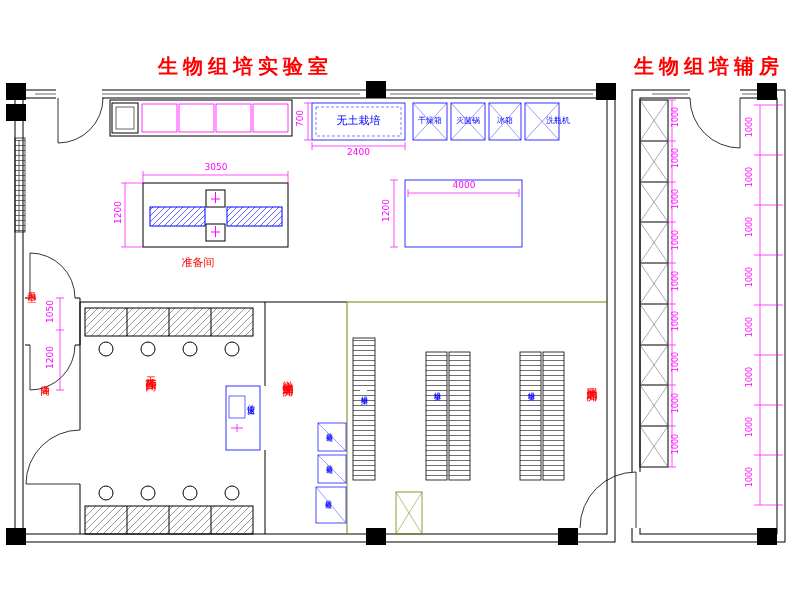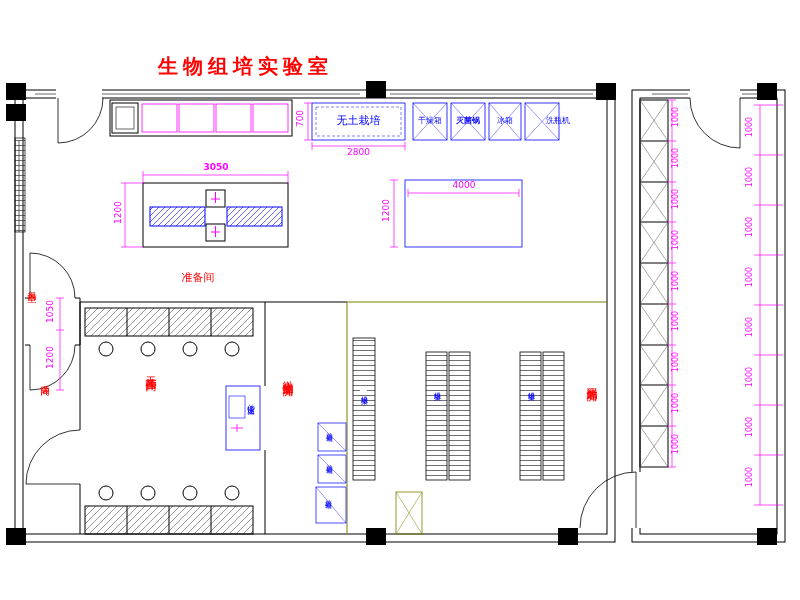--- a/index.html
+++ b/index.html
@@ -170,43 +170,44 @@
     <path d="M408 193 H519 M408 189 V197 M519 189 V197"></path>
     <path d="M394 180 V247 M390 180 H398 M390 247 H398"></path>
     <path d="M60 298 V330 M56 298 H64 M56 330 H64"></path>
     <path d="M60 330 V390 M56 390 H64"></path>
     <path d="M672 100 V467 M668 100 H676 M668 141 H676 M668 182 H676 M668 222 H676 M668 263 H676 M668 304 H676 M668 345 H676 M668 385 H676 M668 426 H676 M668 467 H676"></path>
     <path d="M760 105 V505 M754 105 H783 M754 155 H783 M754 205 H783 M754 255 H783 M754 305 H783 M754 355 H783 M754 405 H783 M754 455 H783 M754 505 H783"></path>
   </g>
 </svg>
 
 <span class="lbl title" style="left:158px;top:56px;">生物组培实验室</span>
+<span class="lbl title" style="left:634px;top:56px;">生物组培辅房</span>
 
 <span class="lbl blue d10 ctr" style="left:312px;top:115px;width:93px;">无土栽培</span>
 <span class="lbl blue d8 ctr" style="left:413px;top:117px;width:34px;">干燥箱</span>
-<span class="lbl blue d8 ctr" style="left:451px;top:117px;width:34px;font-weight:bold;">灭菌锅</span>
+<span class="lbl blue d8 ctr" style="left:451px;top:117px;width:34px;">灭菌锅</span>
 <span class="lbl blue d8 ctr" style="left:489px;top:117px;width:32px;font-family:Liberation Mono, monospace;">冰箱</span>
 <span class="lbl blue d8 ctr" style="left:541px;top:117px;width:34px;">洗瓶机</span>
 <span class="lbl blue d8 v" style="left:246px;top:398px;">传递窗</span>
 <span class="lbl blue d7 v" style="left:325px;top:427px;">培养箱</span>
 <span class="lbl blue d7 v" style="left:325px;top:459px;">培养箱</span>
 <span class="lbl blue d7 v" style="left:324px;top:494px;">培养箱</span>
 <span class="lbl blue d7 v bgw" style="left:360px;top:390px;">组培架</span>
 <span class="lbl blue d7 v bgw" style="left:433px;top:386px;">组培架</span>
 <span class="lbl blue d7 v bgw" style="left:527px;top:386px;">组培架</span>
 
-<span class="lbl red d10 ctr" style="left:168px;top:272px;width:60px;">准备间</span>
+<span class="lbl red d10 ctr" style="left:168px;top:258px;width:60px;font-family:Liberation Mono, monospace;">准备间</span>
 <span class="lbl red d9 v" style="left:27px;top:284px;">风淋室</span>
 <span class="lbl red d9 v" style="left:40px;top:378px;">缓冲间</span>
 <span class="lbl red d10 v" style="left:145px;top:368px;">无菌操作间</span>
 <span class="lbl red d10 v" style="left:282px;top:372px;">微生物培养间</span>
 <span class="lbl red d10 v" style="left:586px;top:378px;">光照培养间</span>
 
-<span class="lbl mag d9 ctr" style="left:186px;top:163px;width:60px;font-weight:bold;">3050</span>
-<span class="lbl mag d9 ctr" style="left:330px;top:148px;width:57px;">2800</span>
+<span class="lbl mag d9 ctr" style="left:186px;top:163px;width:60px;">3050</span>
+<span class="lbl mag d9 ctr" style="left:330px;top:148px;width:57px;">2400</span>
 <span class="lbl mag d9 ctr" style="left:434px;top:181px;width:60px;">4000</span>
 <span class="lbl mag d9 rot" style="left:283px;top:114px;">700</span>
 <span class="lbl mag d9 rot" style="left:101px;top:208px;">1200</span>
 <span class="lbl mag d9 rot" style="left:369px;top:206px;">1200</span>
 <span class="lbl mag d9 rot" style="left:33px;top:307px;">1050</span>
 <span class="lbl mag d9 rot" style="left:33px;top:353px;">1200</span>
 
 <span class="lbl mag d8 rot" style="left:659px;top:113px;">1000</span>
 <span class="lbl mag d8 rot" style="left:659px;top:154px;">1000</span>
 <span class="lbl mag d8 rot" style="left:659px;top:195px;">1000</span>

